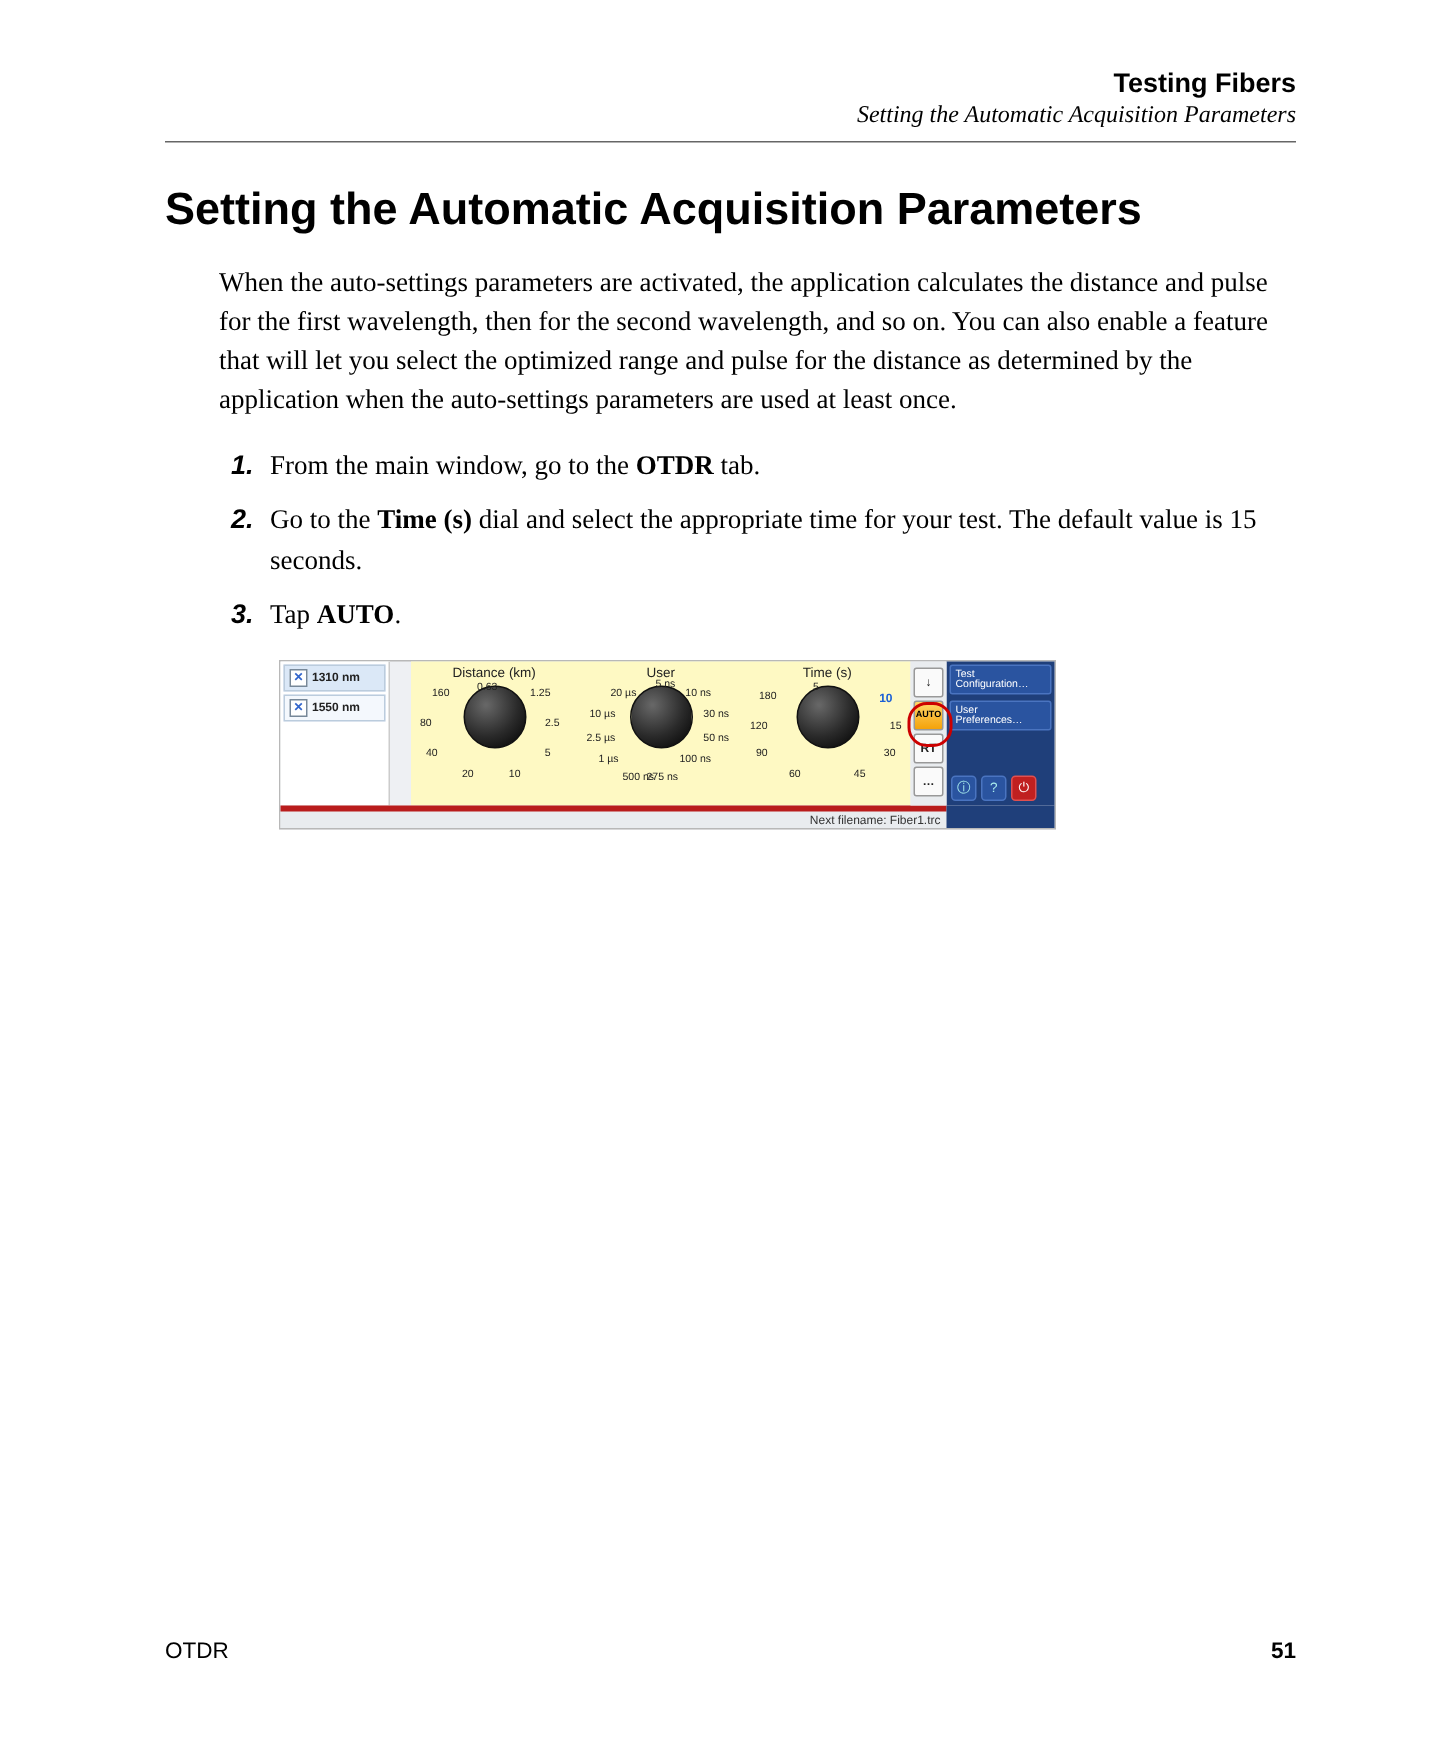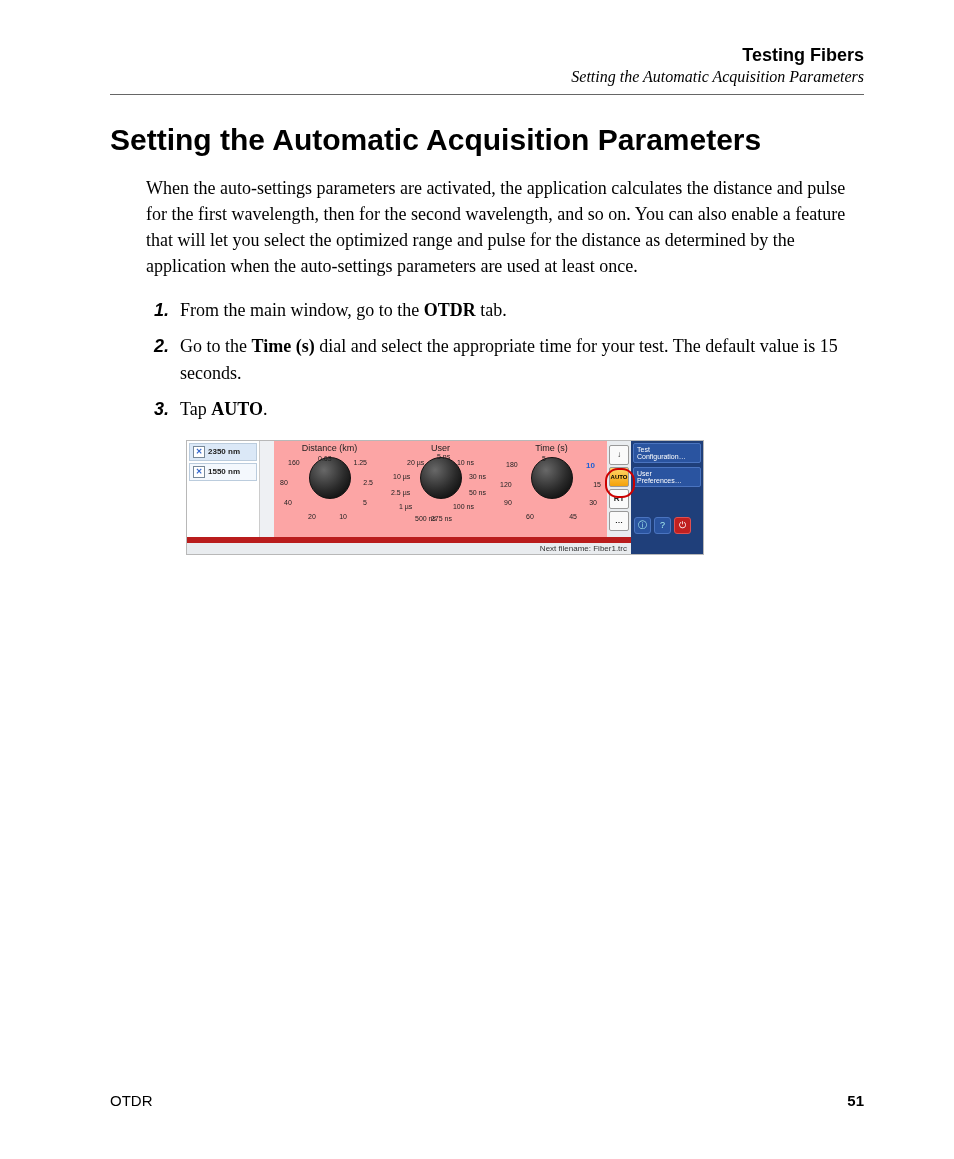--- a/index.html
+++ b/index.html
@@ -105,21 +105,21 @@
   .wave-x {
     width: 10px; height: 10px;
     background: #fff;
     border: 1px solid #789;
     display: inline-flex; align-items: center; justify-content: center;
     color: #3366cc; font-size: 8px; line-height: 1;
   }
   .dials {
     flex: 1;
     display: flex;
-    background: #fca5a5;
+    background: #fef9c3;
     margin-left: 14px;
   }
   .dial-col {
     flex: 1;
     position: relative;
     text-align: center;
   }
   .dial-title { font-size: 9px; margin-top: 2px; }
   .dial-knob {
     width: 40px; height: 40px;
@@ -195,21 +195,21 @@
     border-radius: 3px;
     background: #2a54a0;
     border: 1px solid #4a74c0;
     display: flex; align-items: center; justify-content: center;
     color: #aee;
     font-size: 9px;
   }
   .round-btn.off { background: #c02020; border-color: #e05050; color:#fff; }
   .status-bar {
     background: #e9ecef;
-    border-top: 6px solid #b91c1c;
+    border-top: 4px solid #b91c1c;
     text-align: right;
     font-size: 8px;
     padding: 1px 4px;
     color: #333;
   }
   .status-row { display:flex; }
   .status-bar-wrap { flex:1; }
   .status-menu-pad { width:72px; background:#1f3f7a; }
 
   .footer {
@@ -250,21 +250,21 @@
       <span>Tap </span><span class="bold">AUTO</span><span>.</span>
     </li>
   </ol>
 
   <div class="figure">
     <div class="fig-row">
 
       <div class="wave-panel">
         <div class="wave-item sel">
           <span class="wave-x">✕</span>
-          <span>2350 nm</span>
+          <span>1310 nm</span>
         </div>
         <div class="wave-item">
           <span class="wave-x">✕</span>
           <span>1550 nm</span>
         </div>
       </div>
 
       <div class="dials">
         <div class="dial-col">
           <div class="dial-title">Distance (km)</div>

